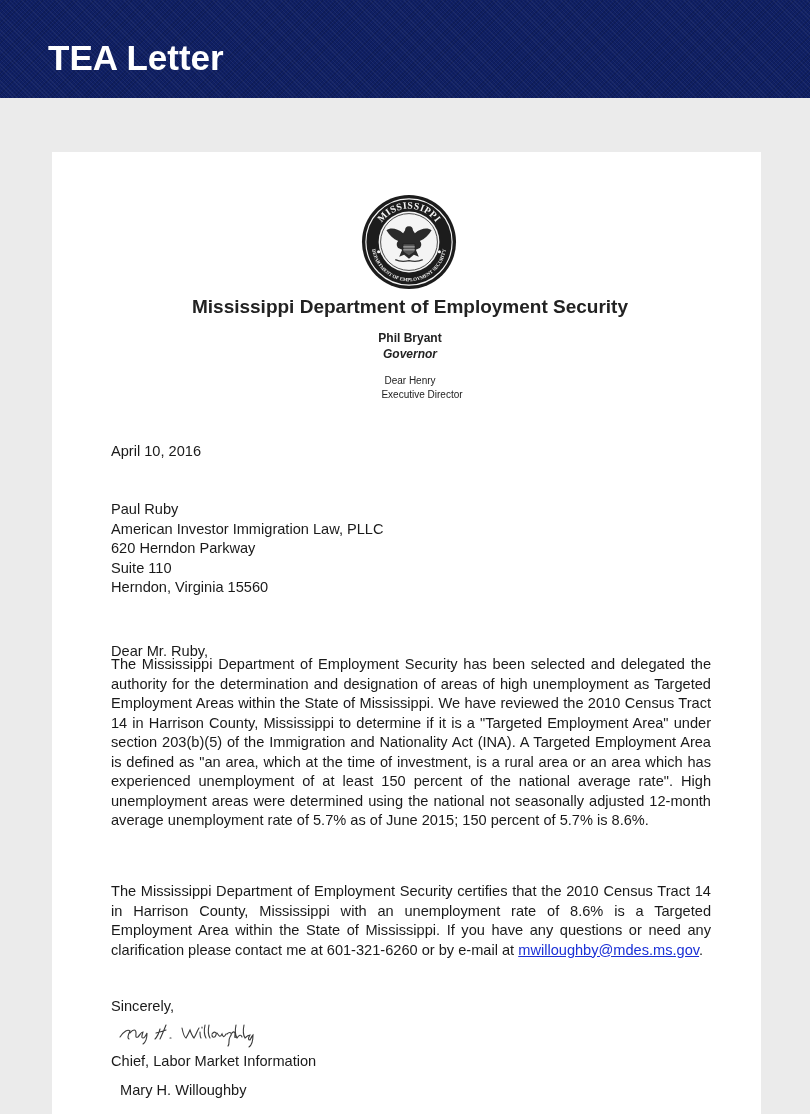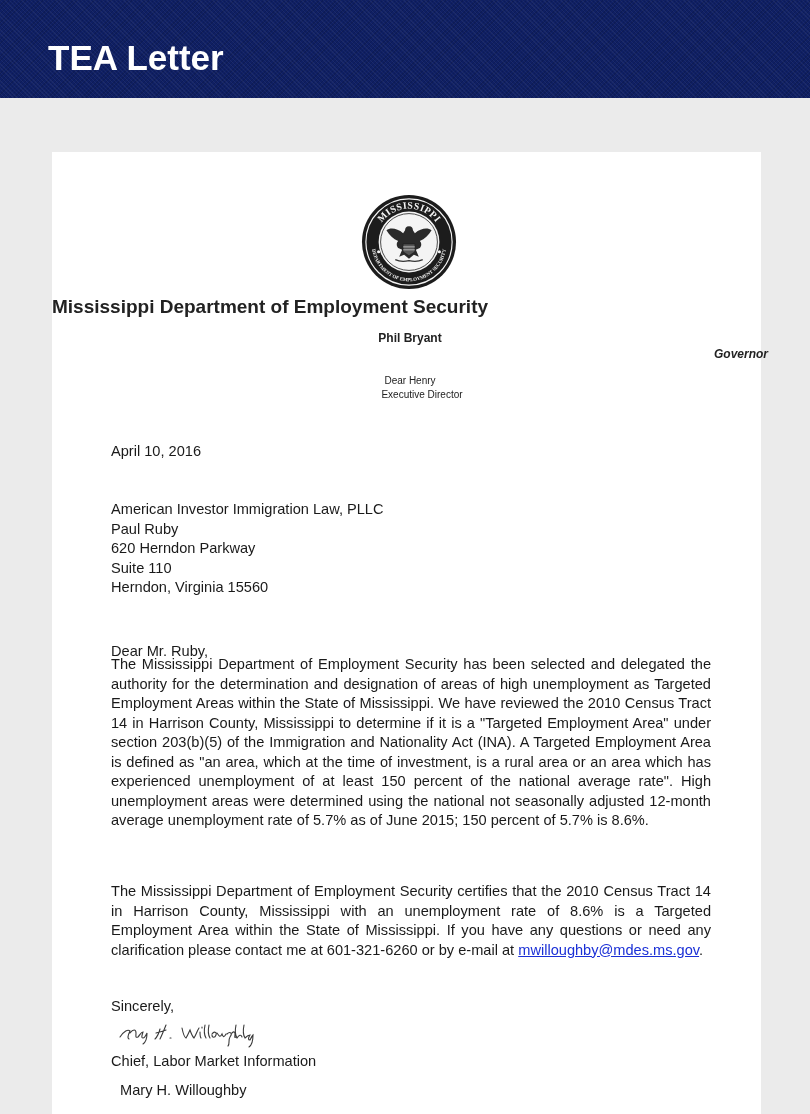--- a/index.html
+++ b/index.html
@@ -47,38 +47,39 @@
     position: absolute;
     left: 308px;
     top: 41px;
     width: 98px;
     height: 98px;
   }
   .agency-name {
     position: absolute;
     left: 0; top: 144px;
     width: 716px;
+    text-align: center;
     font-size: 19px;
     font-weight: bold;
     color: #222;
   }
   .governor-name {
     position: absolute;
     left: 0; top: 179px;
     width: 716px;
     text-align: center;
     font-size: 12px;
     font-weight: bold;
     color: #222;
   }
   .governor-title {
     position: absolute;
     left: 0; top: 195px;
     width: 716px;
-    text-align: right;
+    text-align: center;
     font-size: 12px;
     font-style: italic;
     font-weight: bold;
     color: #222;
   }
   .director-name {
     position: absolute;
     left: 0; top: 223px;
     width: 716px;
     text-align: center;
@@ -190,22 +191,22 @@
 
   <div class="agency-name">Mississippi Department of Employment Security</div>
   <div class="governor-name">Phil Bryant</div>
   <div class="governor-title">Governor</div>
   <div class="director-name">Dear Henry</div>
   <div class="director-title">Executive Director</div>
 
   <div class="date">April 10, 2016</div>
 
   <div class="address">
+    <div>Paul Ruby</div>
     <div>American Investor Immigration Law, PLLC</div>
-    <div>Paul Ruby</div>
     <div>620 Herndon Parkway</div>
     <div>Suite 110</div>
     <div>Herndon, Virginia 15560</div>
   </div>
 
   <div class="salutation">Dear Mr. Ruby,</div>
 
   <div class="para para1">The Mississippi Department of Employment Security has been selected and delegated the authority for the determination and designation of areas of high unemployment as Targeted Employment Areas within the State of Mississippi. We have reviewed the 2010 Census Tract 14 in Harrison County, Mississippi to determine if it is a "Targeted Employment Area" under section 203(b)(5) of the Immigration and Nationality Act (INA).  A Targeted Employment Area is defined as "an area, which at the time of investment, is a rural area or an area which has experienced unemployment of at least 150 percent of the national average rate". High unemployment areas were determined using the national not seasonally adjusted 12-month average unemployment rate of 5.7% as of June 2015; 150 percent of 5.7% is 8.6%.</div>
 
   <div class="para para2"><span>The Mississippi Department of Employment Security certifies that the 2010 Census Tract 14 in Harrison County, Mississippi with an unemployment rate of 8.6% is a Targeted Employment Area within the State of Mississippi.  If you have any questions or need any clarification please contact me at 601-321-6260 or by e-mail at </span><a class="email-link" href="mailto:mwilloughby@mdes.ms.gov">mwilloughby@mdes.ms.gov</a><span>.</span></div>

